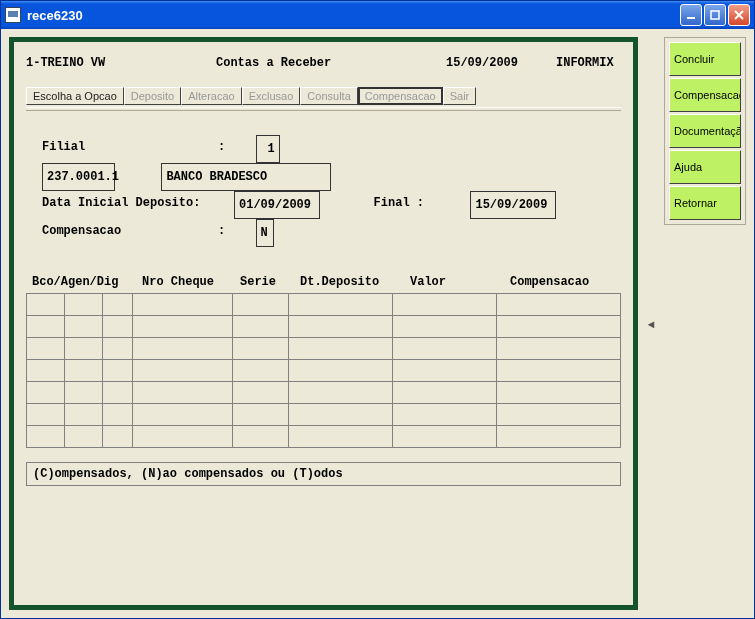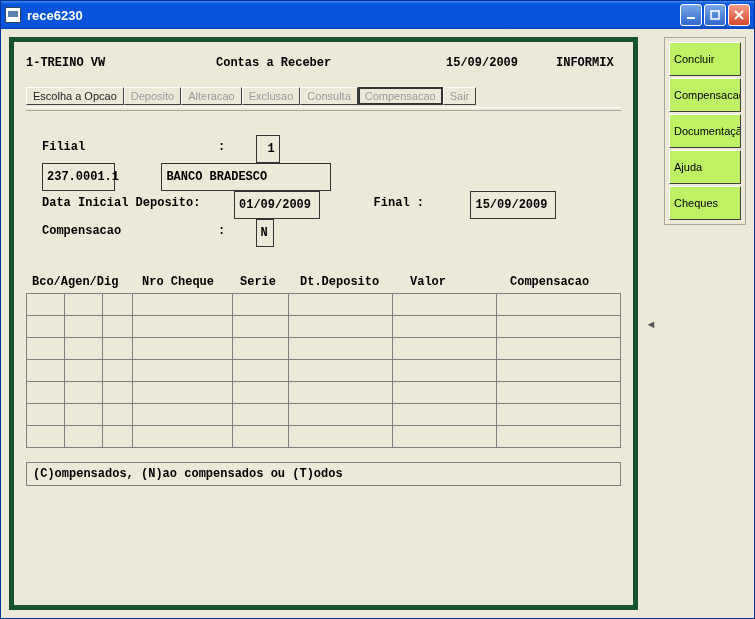--- a/index.html
+++ b/index.html
@@ -349,17 +349,17 @@
 
     </div>
 
     <div class="side-arrow">◄</div>
 
     <div class="right-panel">
       <div class="rbtn">Concluir</div>
       <div class="rbtn">Compensacao</div>
       <div class="rbtn">Documentação</div>
       <div class="rbtn">Ajuda</div>
-      <div class="rbtn">Cheques</div>
+      <div class="rbtn">Retornar</div>
     </div>
 
   </div>
 </div>
 
 </body></html>

